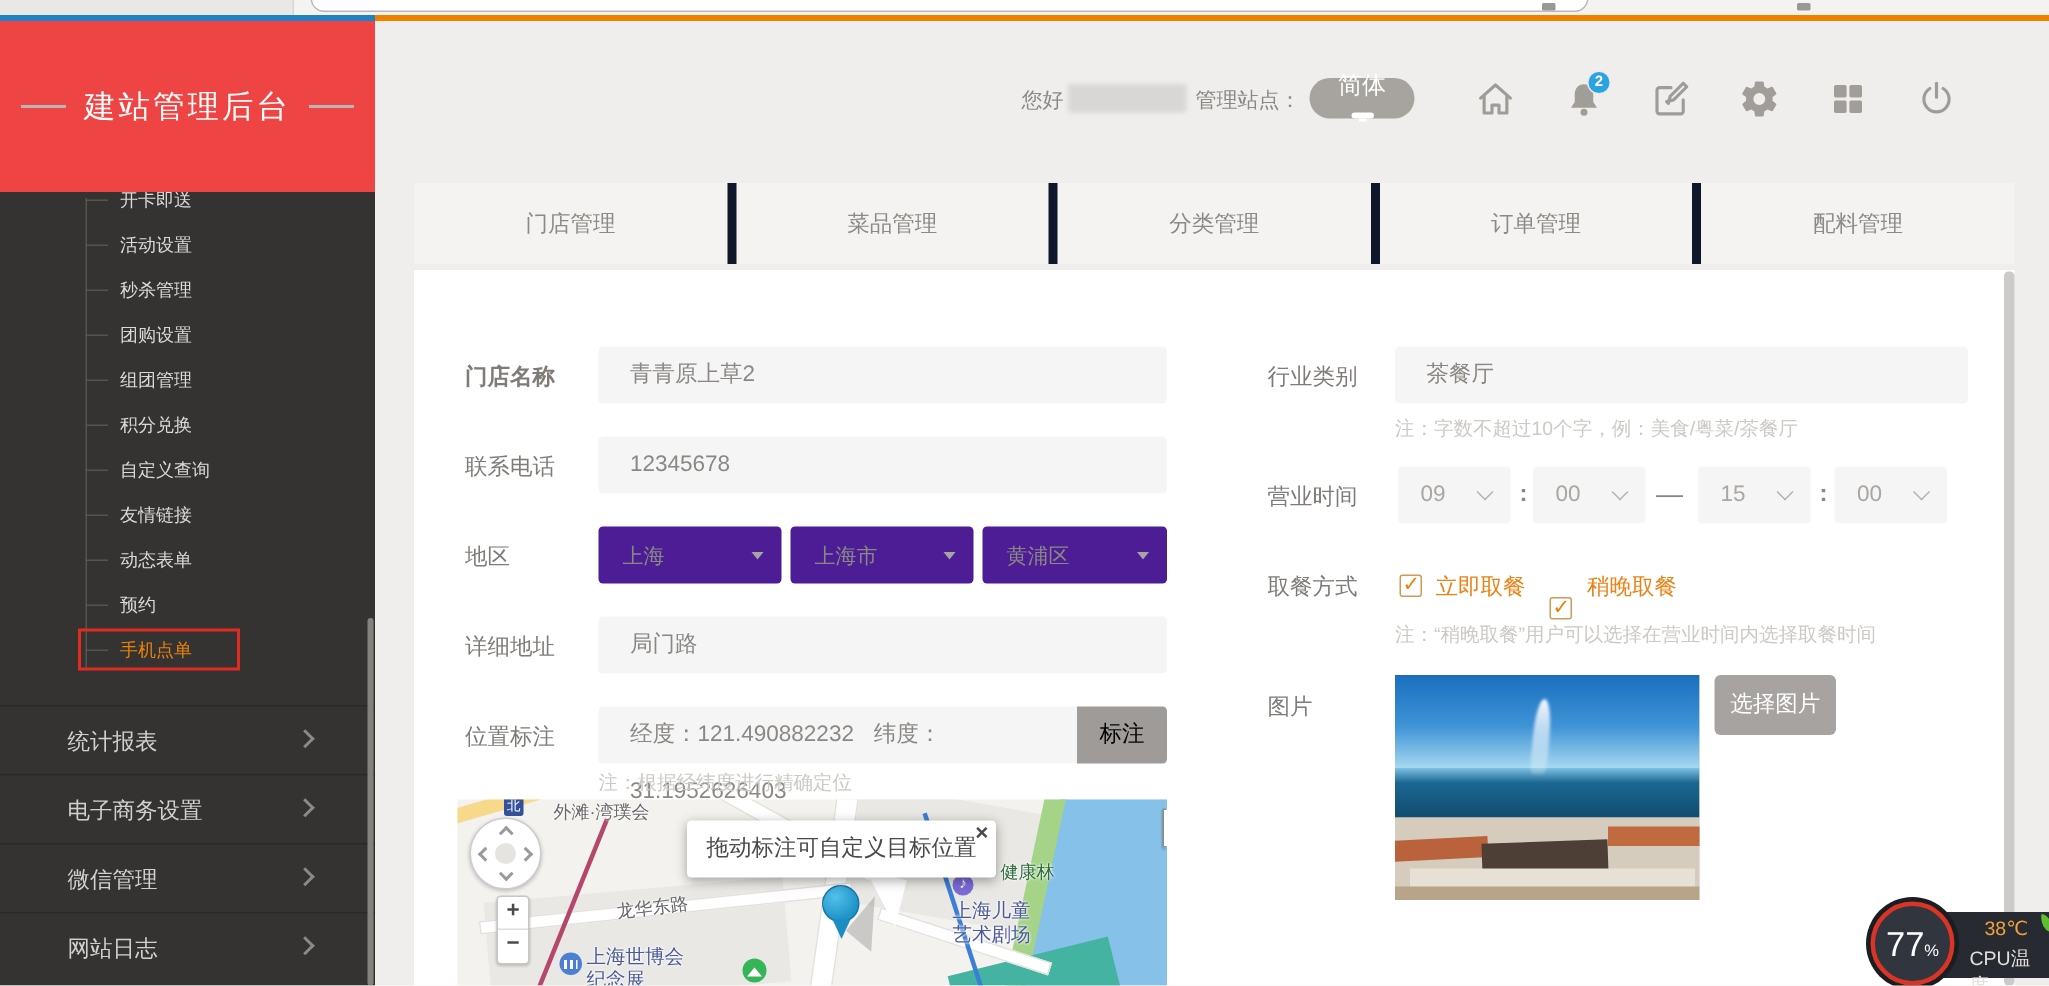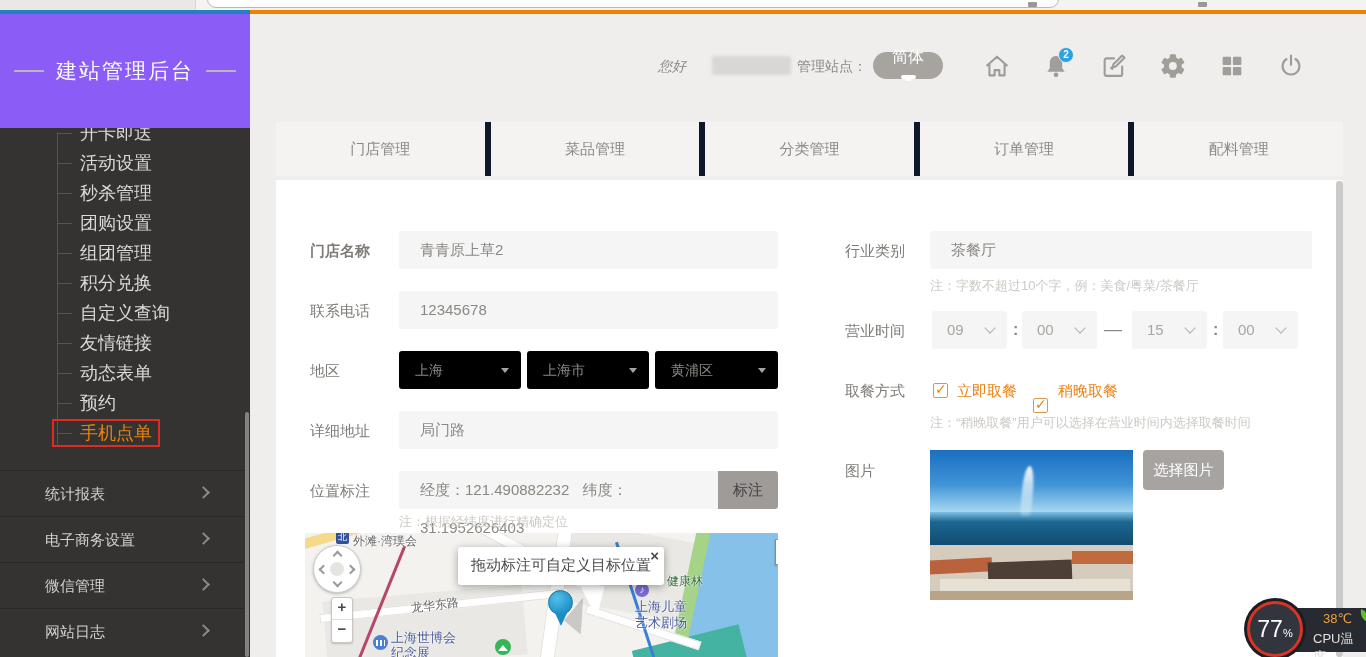--- a/index.html
+++ b/index.html
@@ -13,25 +13,25 @@
   .browser-left { left:0; top:0; width:196px; height:10px; background:#e9e8e6; border-right:1px solid #d7d6d4; }
   .addr-bar { left:207px; top:-10px; width:852px; height:18px; background:#fff; border:1px solid #b9b8b6; border-radius:9px; }
   .ext-mark { top:2px; width:9px; height:5px; background:#9a9894; border-radius:1px; }
 
   
   .bar-blue { left:0; top:10px; width:250px; height:4px; }
   .bar-orange { left:250px; top:10px; width:1116px; height:4px; }
 
   
   .sidebar { left:0; top:14px; width:250px; height:643px; background:#343332; }
-  .sb-title-block { left:0; top:0; width:250px; height:114px; background:#8b5cf6; z-index:3; display:flex; align-items:center; justify-content:center; }
+  .sb-title-block { left:0; top:0; width:250px; height:114px; background:#ef4444; z-index:3; display:flex; align-items:center; justify-content:center; }
   .sb-title { color:#fbfbfa; font-size:21px; letter-spacing:2px; margin:0 12px; }
   .sb-dash { width:30px; height:2px; background:#b9b7b5; }
   .sb-tree-line { left:57px; top:118px; width:1px; height:315px; background:#56544f; z-index:1; }
-  .menu-item { position:absolute; left:0; width:226px; height:30px; line-height:30px; color:#dcdad8; font-size:18px; cursor:pointer; }
+  .menu-item { position:absolute; left:0; width:226px; height:30px; line-height:30px; color:#dcdad8; font-size:12px; cursor:pointer; }
   .menu-item .tick { position:absolute; left:57px; top:15px; width:15px; height:1px; background:#56544f; }
   .menu-item .lbl { position:absolute; left:80px; }
   .menu-item.active .lbl { color:#e8820c; }
   .active-box { left:52px; top:419px; width:108px; height:28px; border:2px solid #e02b20; z-index:4; }
   .sb-group { position:absolute; left:0; width:250px; height:46px; border-top:1px solid #2a2928; color:#d2d0ce; font-size:15px; cursor:pointer; }
   .sb-group .g-lbl { position:absolute; left:45px; top:14px; }
   .sb-group .chev { position:absolute; right:42px; top:17px; width:9px; height:9px; border-top:2px solid #8d8a86; border-right:2px solid #8d8a86; transform:rotate(45deg); }
   .sb-scrollbar { left:245px; top:412px; width:4px; height:245px; background:#85827e; border-radius:2px; z-index:5; }
 
   
@@ -49,27 +49,27 @@
   .tab:last-child { border-right:none; }
 
   
   .panel { left:276px; top:180px; width:1067px; height:477px; background:#fff; }
   .panel-scroll { left:1336px; top:181px; width:7px; height:476px; background:#cdcbc9; border-radius:3px; }
 
   
   .f-label { color:#7f7c78; font-size:15px; }
   .f-input { background:#f5f5f5; border-radius:3px; height:38px; line-height:38px; color:#8b8883; font-size:15px; padding-left:21px; }
   .f-note { color:#cdcac5; font-size:13px; }
-  .sel { background:#000000; border-radius:3px; height:38px; line-height:38px; color:#8b8883; font-size:14px; padding-left:16px; cursor:pointer; }
+  .sel { background:#4c1d95; border-radius:3px; height:38px; line-height:38px; color:#8b8883; font-size:14px; padding-left:16px; cursor:pointer; }
   .sel .caret { position:absolute; right:12px; top:17px; width:0; height:0; border-left:4px solid transparent; border-right:4px solid transparent; border-top:5px solid #a8a5a1; }
   .tsel { background:#f5f5f5; border-radius:3px; height:38px; line-height:38px; color:#aaa7a2; font-size:15px; padding-left:15px; cursor:pointer; }
   .tsel .vchev { position:absolute; right:13px; top:13px; width:8px; height:8px; border-right:1.5px solid #b5b2ae; border-bottom:1.5px solid #b5b2ae; transform:rotate(45deg); }
   .tcolon { color:#8b8883; font-size:16px; font-weight:bold; }
   .tdash { color:#8b8883; font-size:18px; }
-  .mark-btn { background:#9e9b98; color:#404040; font-size:15px; height:38px; line-height:38px; text-align:center; border-radius:0 3px 3px 0; cursor:pointer; }
+  .mark-btn { background:#9e9b98; color:#000000; font-size:15px; height:38px; line-height:38px; text-align:center; border-radius:0 3px 3px 0; cursor:pointer; }
   .chk { width:15px; height:15px; background:#fff; border:1px solid #cf9a57; border-radius:2px; position:relative; cursor:pointer; }
   .chk .ck { position:absolute; left:1px; top:-3px; color:#e8820c; font-size:14px; font-weight:bold; }
   .chk-lbl { color:#ea8316; font-size:15px; }
   .choose-btn { background:#a6a3a0; color:#fff; font-size:15px; border-radius:4px; width:81px; height:40px; line-height:40px; text-align:center; cursor:pointer; }
 
   
   .map { left:305px; top:533px; width:473px; height:124px; background:#f4f2ef; overflow:hidden; }
   .map * { position:absolute; }
   .blk { background:#eae8e4; }
   .road { background:#fff; border:1px solid #e4e1dd; }
@@ -201,21 +201,21 @@
         <span class="chev"></span>
       </div>
     <div class="sb-group" style="top:594px;height:49px;">
         <span class="g-lbl">网站日志</span>
         <span class="chev"></span>
       </div>
   </div>
   <div class="abs active-box"></div>
   <div class="abs sb-scrollbar"></div>
 
-  <span class="abs hdr-text" style="left:658px;font-style:italic;">您好</span>
+  <span class="abs hdr-text" style="left:681px;">您好</span>
   <div class="abs redacted"></div>
   <span class="abs hdr-text" style="left:797px;">管理站点：</span>
   <div class="abs lang-pill">
     <span>简体</span>
     <span class="mon-icon"></span>
   </div>
 
   <svg class="abs hicon" style="left:983px;" viewBox="0 0 24 24">
       <path d="M3.5 11.5 L12 4 L20.5 11.5 M5.5 10 V20 H10 V15.5 H14 V20 H18.5 V10" fill="none" stroke="#9f9c98" stroke-width="1.8" stroke-linejoin="round" stroke-linecap="round"></path>
     </svg>
@@ -282,21 +282,21 @@
     <div class="green" style="left:376px; top:-10px; width:14px; height:165px; transform:rotate(12deg);"></div>
     <div class="teal" style="left:330px; top:104px; width:110px; height:40px; transform:rotate(-14deg);"></div>
     <div style="left:-18px; top:-2px; width:90px; height:10px; background:#f7d98c; transform:rotate(-16deg);"></div>
     <div class="road" style="left:118px; top:4px; width:170px; height:11px; transform:rotate(29deg);"></div>
     <div class="road" style="left:243px; top:-8px; width:15px; height:150px; transform:rotate(8deg);"></div>
     <div class="road" style="left:14px; top:68px; width:250px; height:9px; transform:rotate(-6deg);"></div>
     <div class="road" style="left:278px; top:90px; width:120px; height:9px; transform:rotate(18deg);"></div>
     <div class="metro-r" style="left:72px; top:8px; width:3px; height:140px; transform:rotate(22deg);"></div>
     <div class="metro-b" style="left:330px; top:6px; width:3px; height:130px; transform:rotate(-18deg);"></div>
 
-    <span class="poi-lbl" style="left:48px; top:0px;">外滩·湾璞会</span>
+    <span class="poi-lbl" style="left:64px; top:0px;">外滩·湾璞会</span>
     <span class="poi-lbl" style="left:106px; top:64px; transform:rotate(-7deg);">龙华东路</span>
     <span class="poi-lbl poi-blue" style="left:86px; top:96px;">上海世博会</span>
     <span class="poi-lbl poi-blue" style="left:86px; top:111px;">纪念展</span>
     <span class="poi-lbl poi-blue" style="left:330px; top:65px;">上海儿童</span>
     <span class="poi-lbl poi-blue" style="left:330px; top:81px;">艺术剧场</span>
     <span class="poi-lbl" style="left:362px; top:40px; color:#2f6e3e;">健康林</span>
 
     <div class="poi-ic" style="left:68px; top:102px; width:15px; height:15px; background:#4a7fd4;">
         <div style="left:3px; top:5px; width:9px; height:6px; background:repeating-linear-gradient(90deg,#fff 0 2px,transparent 2px 4px);"></div>
       </div>

